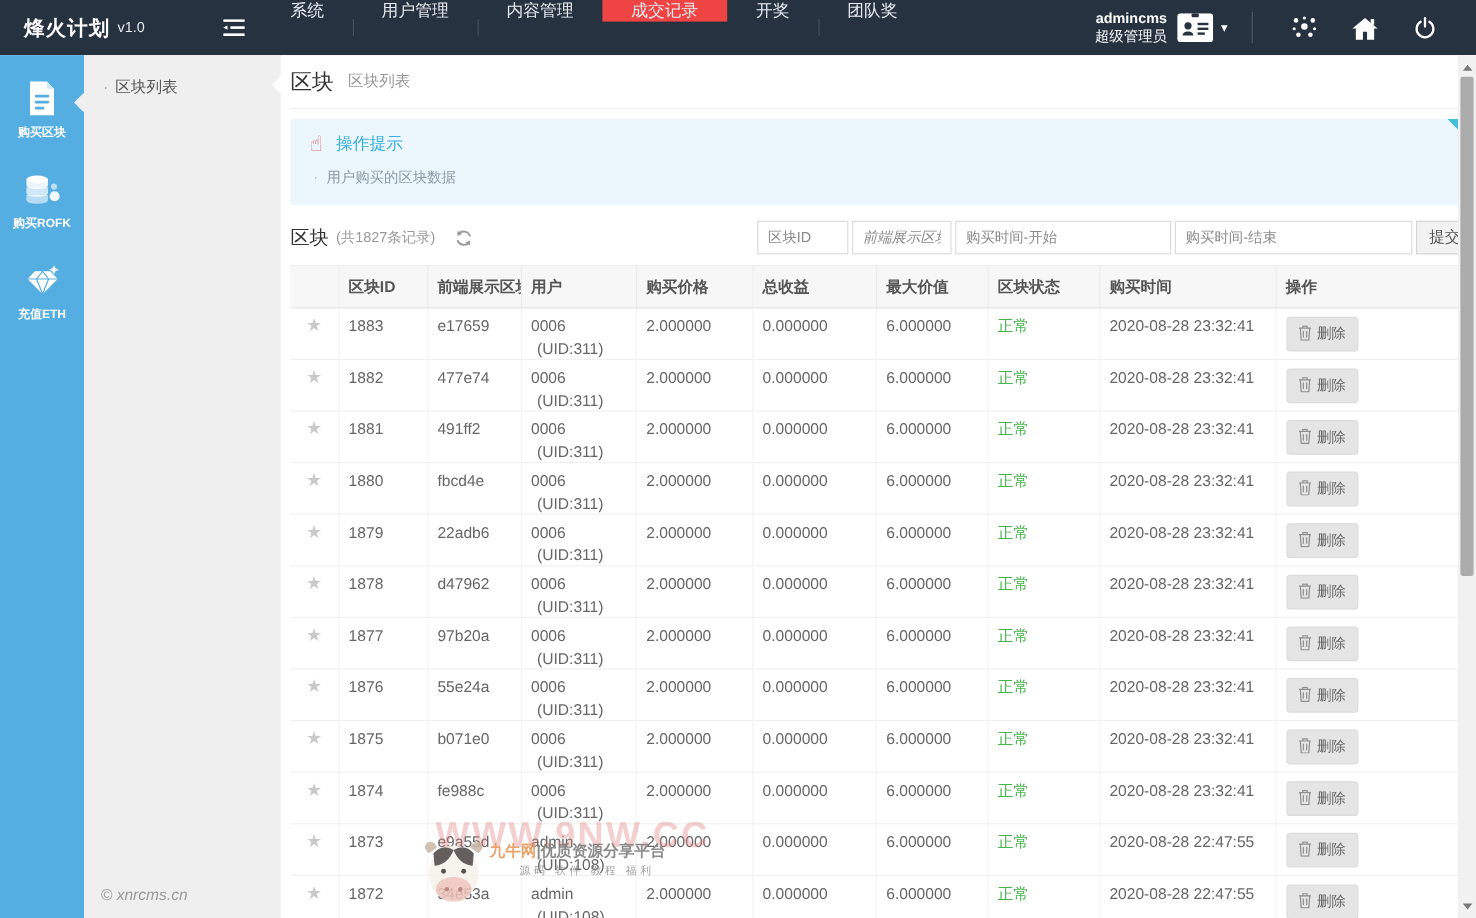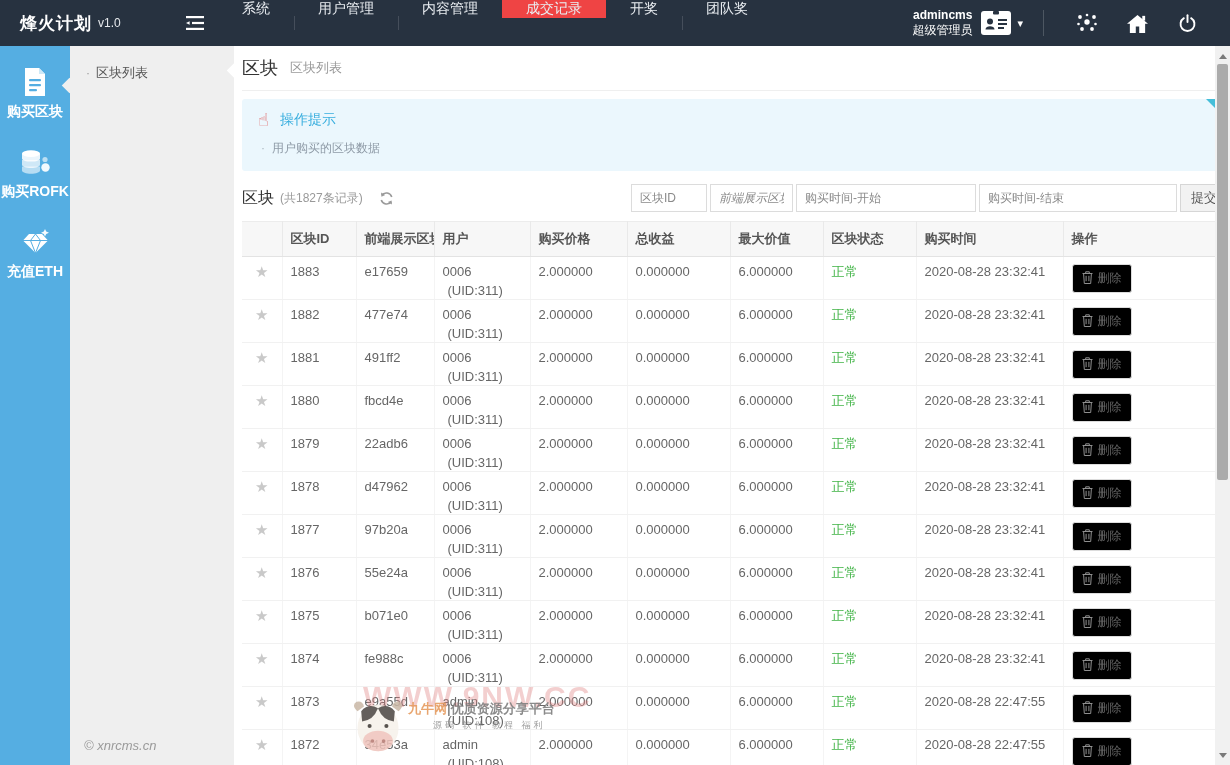--- a/index.html
+++ b/index.html
@@ -23,21 +23,21 @@
   .avatar { width:30px; height:24px; display:flex; align-items:center; }
   .caret { font-size:11px; margin-left:6px; color:#fff; }
   .tb-divider { width:1px; height:26px; background:rgba(255,255,255,.18); margin:0 18px 0 20px; }
   .tb-icon { width:24px; height:22px; margin:0 13px; cursor:pointer; display:flex; align-items:center; justify-content:center; }
 
   
   .main { position:absolute; top:46px; left:0; right:0; bottom:0; display:flex; }
   .sidebar { width:70px; background:#55aee2; padding-top:10px; flex:none; }
   .side-item { display:flex; flex-direction:column; align-items:center; padding:10px 0 9px; cursor:pointer; margin-bottom:6px; }
   .side-item .s-icon { width:32px; height:32px; display:flex; align-items:center; justify-content:center; }
-  .side-item .s-label { color:#fff; font-size:14px; font-weight:bold; margin-top:5px; white-space:nowrap; }
+  .side-item .s-label { color:#fff; font-size:10px; font-weight:bold; margin-top:5px; white-space:nowrap; }
   .subsidebar { width:164px; background:#efefef; flex:none; position:relative; padding-top:12px; }
   .sub-item { font-size:13px; color:#555; padding:6px 0 6px 16px; cursor:pointer; }
   .sub-item .dot { color:#999; margin-right:6px; font-size:12px; }
   .sub-footer { position:absolute; left:14px; bottom:12px; font-size:13px; font-style:italic; color:#9a9a9a; }
   .diamond { position:absolute; width:11px; height:11px; transform:rotate(45deg); }
   .diamond.blue-edge { background:#efefef; left:-6px; top:34px; }
   .diamond.white-edge { background:#fff; right:-6px; top:19px; }
 
   
   .content { flex:1; position:relative; padding:0 26px 0 8px; background:#fff; }
@@ -66,21 +66,21 @@
 
   table { width:100%; border-collapse:collapse; margin-top:9px; table-layout:fixed; }
   thead th { background:#f7f7f7; height:35px; font-size:13px; color:#555; font-weight:bold; text-align:left; padding:0 8px; border-top:1px solid #ececec; border-bottom:1px solid #e3e3e3; border-right:1px solid #e9e9e9; white-space:nowrap; overflow:hidden; }
   thead th:last-child { border-right:none; }
   tbody td { height:43px; vertical-align:top; padding:7px 8px 0; font-size:13px; color:#666; border-bottom:1px solid #f1f1f1; border-right:1px solid #f4f4f4; line-height:16px; }
   tbody td:last-child { border-right:none; }
   .star-cell { text-align:center; }
   .star { color:#c9c9c9; font-size:15px; cursor:pointer; }
   .uid-line { padding-left:5px; margin-top:3px; color:#666; }
   .status-ok { color:#44b549; }
-  .del-btn { display:inline-flex; align-items:center; gap:5px; border:1px solid #dcdcdc; border-radius:3px; background:#000000; color:#666; font-size:12px; padding:5px 9px; cursor:pointer; font-family:inherit; }
+  .del-btn { display:inline-flex; align-items:center; gap:5px; border:1px solid #dcdcdc; border-radius:3px; background:#e5e5e5; color:#666; font-size:12px; padding:5px 9px; cursor:pointer; font-family:inherit; }
 
   
   .scrollbar { position:absolute; top:0; right:0; bottom:0; width:15px; background:#f1f1f1; }
   .sb-arrow { position:absolute; left:0; width:15px; height:16px; display:flex; align-items:center; justify-content:center; cursor:pointer; }
   .sb-arrow.up { top:2px; } .sb-arrow.down { bottom:2px; }
   .tri-up { width:0; height:0; border-left:4px solid transparent; border-right:4px solid transparent; border-bottom:5px solid #7a7a7a; }
   .tri-down { width:0; height:0; border-left:4px solid transparent; border-right:4px solid transparent; border-top:5px solid #7a7a7a; }
   .sb-thumb { position:absolute; left:2px; width:11px; top:18px; height:416px; background:#ababab; border-radius:2px; cursor:pointer; }
 
   

